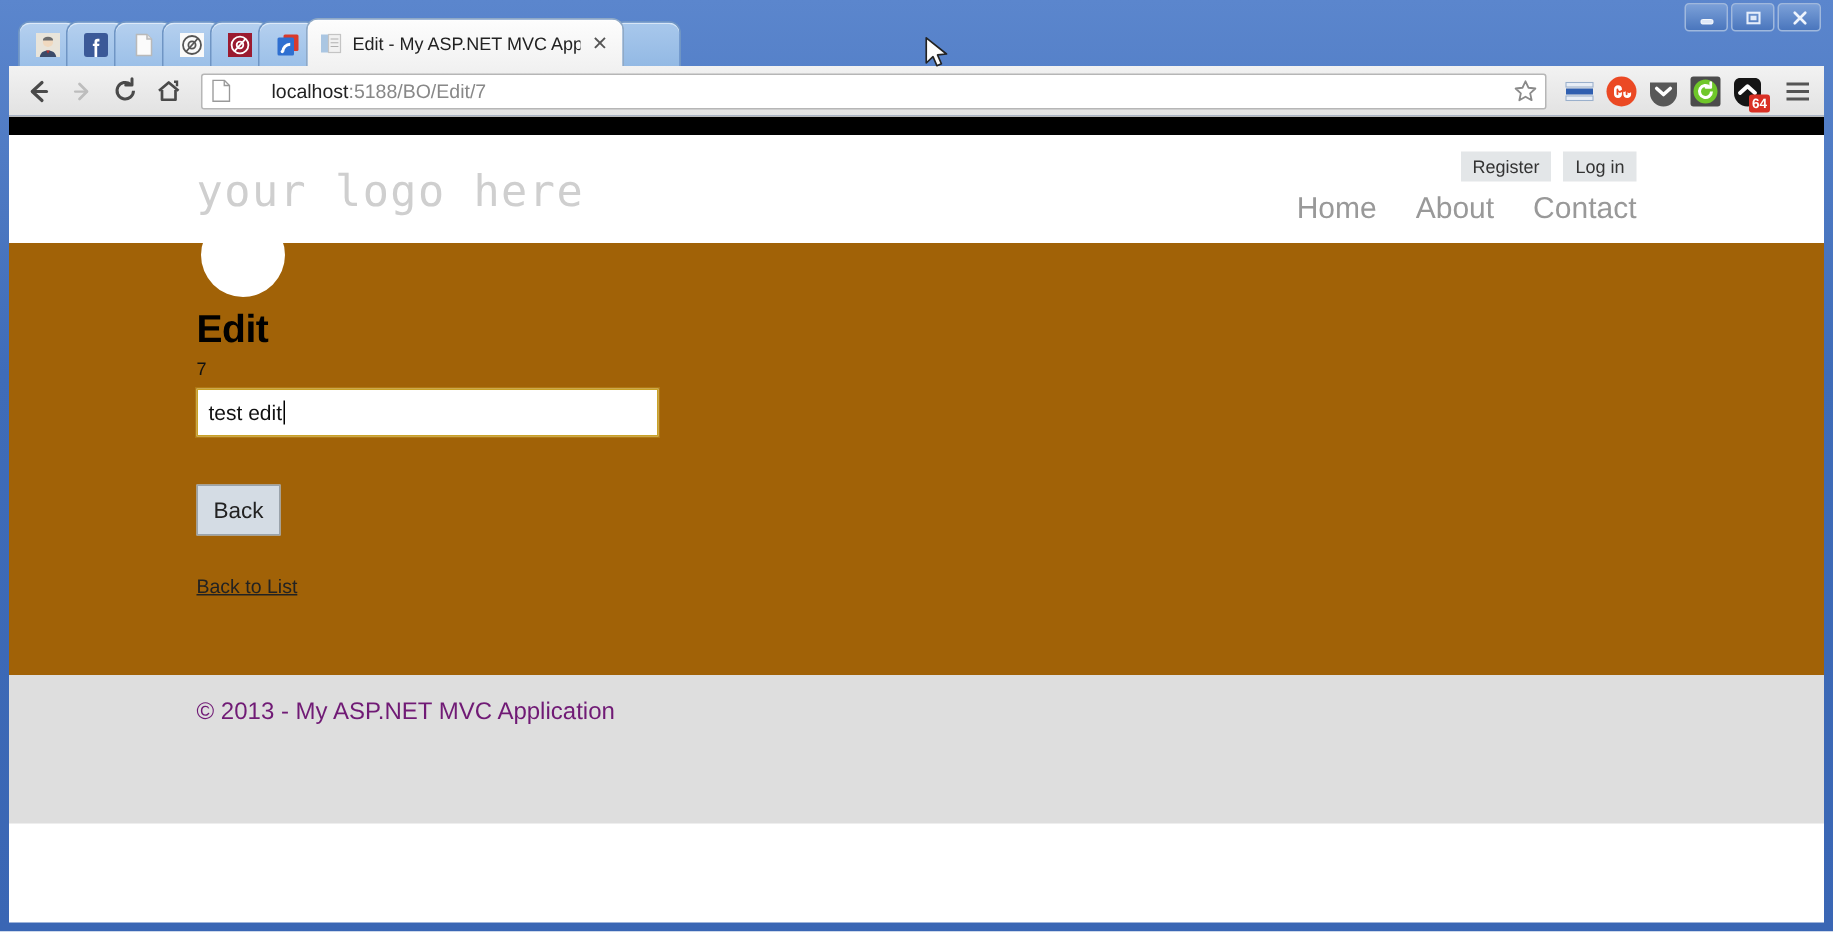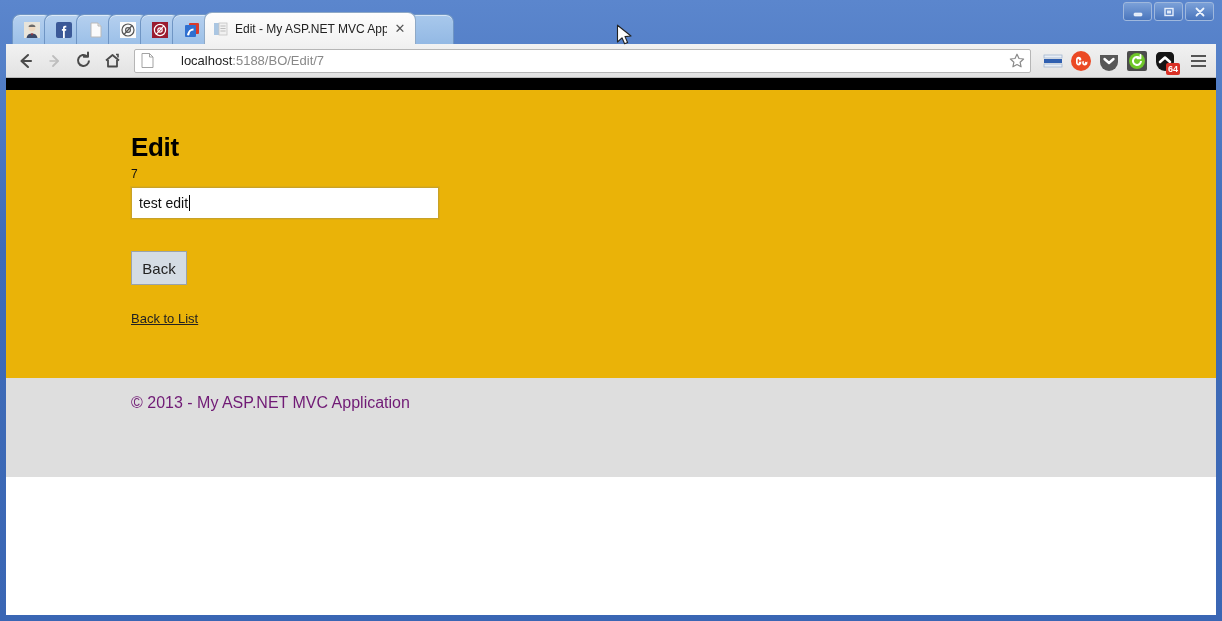--- a/index.html
+++ b/index.html
@@ -217,21 +217,21 @@
     left: 128px;
     top: 52px;
     width: 56px;
     height: 56px;
     border-radius: 50%;
     background: #ffffff;
     z-index: 5;
   }
 
   .body-area {
-    background: #eab308;
+    background: #a16207;
     position: relative;
     min-height: 288px;
   }
   .body-inner {
     width: 960px;
     margin: 0 auto;
     padding: 42px 0 0 0;
   }
 
   h1.page-title {
@@ -496,20 +496,37 @@
           <i></i>
           <i></i>
         </span>
     </div>
   </div>
 
   <div class="viewport">
 
     <div class="black-bar"></div>
 
+    <div class="site-header">
+      <div class="site-inner">
+        <a class="brand">your logo here</a>
+
+        <div class="auth-links">
+          <a>Register</a>
+          <a>Log in</a>
+        </div>
+
+        <div class="main-nav">
+          <a>Home</a>
+          <a>About</a>
+          <a>Contact</a>
+        </div>
+      </div>
+      <div class="header-circle"></div>
+    </div>
 
     <div class="body-area">
       <div class="body-inner">
         <h1 class="page-title">Edit</h1>
         <div class="record-id">7</div>
 
         <div class="text-input">
           <span>test edit</span>
             <span class="caret"></span>
         </div>

